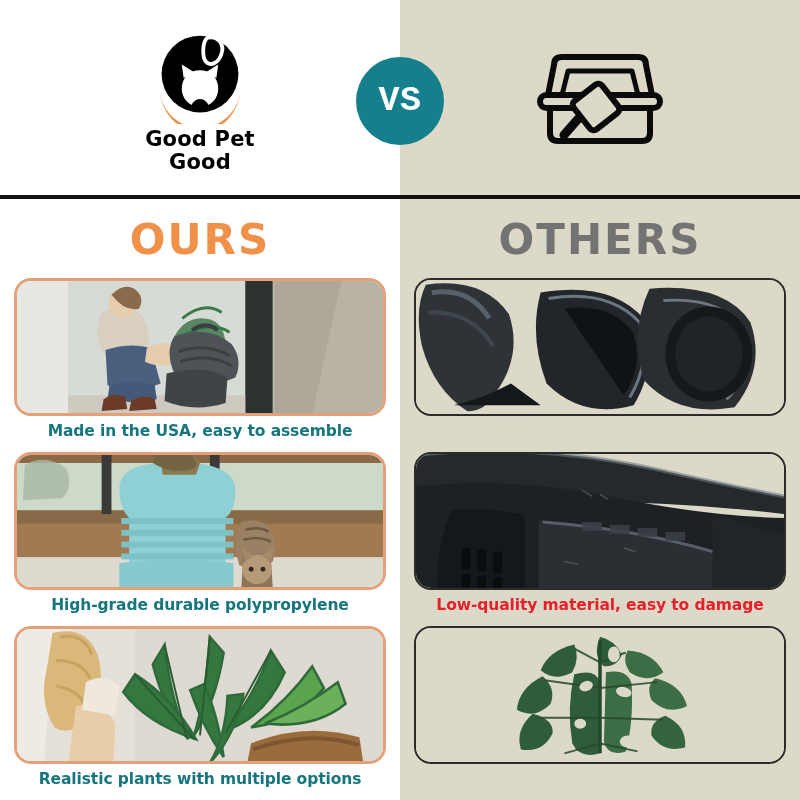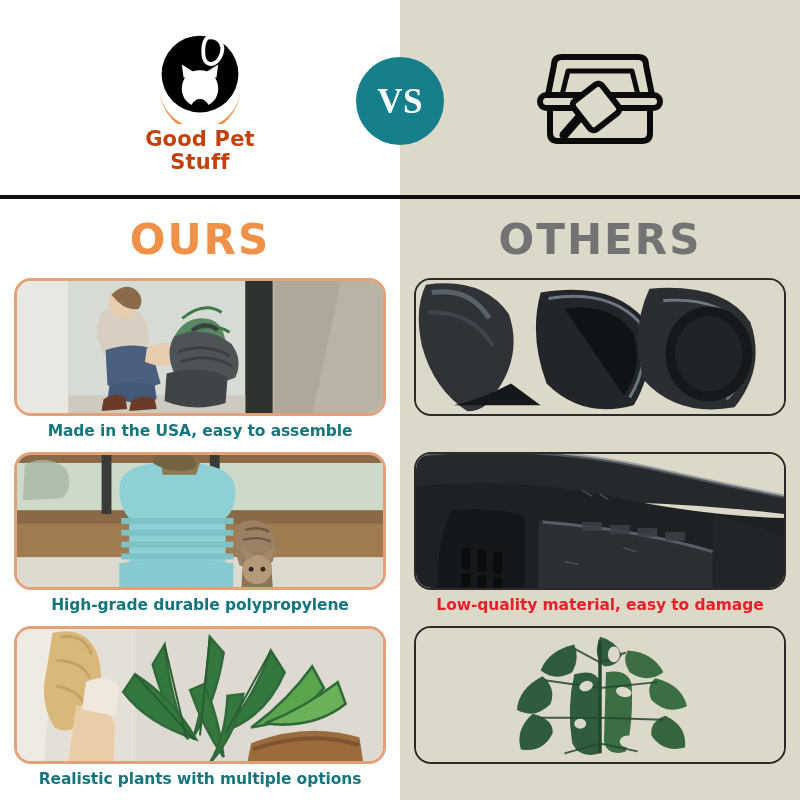--- a/index.html
+++ b/index.html
@@ -47,36 +47,36 @@
     margin-top:4px;
   }
   .brand-mark { width:96px; height:96px; display:block; }
   .brand-name {
     margin-top:4px;
     font-family:"DejaVu Sans", sans-serif;
     font-weight:bold;
     font-size:21px;
     line-height:1.08;
     letter-spacing:.2px;
-    color:#c2410c;
+    color:#000000;
     text-align:center;
   }
 
   
   .vs-badge {
     position:absolute; left:356px; top:57px;
     width:88px; height:88px;
     border-radius:50%;
     background:#15808C;
     display:flex; align-items:center; justify-content:center;
     z-index:5;
   }
   .vs-text {
     color:#ffffff;
-    font-family:Liberation Serif, serif;
+    font-family:Liberation Mono, monospace;
     font-weight:bold;
     font-size:35px;
     letter-spacing:.5px;
     line-height:1;
   }
 
   .litter-icon { width:132px; height:104px; display:block; }
 
   
   .rule {
@@ -161,21 +161,21 @@
           <circle cx="50" cy="48" r="40" fill="#000000"></circle>
           <path d="M24 34 C16 40 14 56 22 64 C28 70 36 68 40 62 L40 40 Z" fill="#000000"></path>
           <path d="M58 10 C70 8 76 18 72 28 C69 36 62 40 57 36 C52 32 52 14 58 10 Z" fill="none" stroke="#ffffff" stroke-width="4" stroke-linecap="round"></path>
           <path d="M50 44 C39 44 31 52 31 63 C31 74 39 82 50 82 C61 82 69 74 69 63 C69 52 61 44 50 44 Z" fill="#ffffff"></path>
           <path d="M33 52 L31 38 L44 46 Z" fill="#ffffff"></path>
           <path d="M67 52 L69 38 L56 46 Z" fill="#ffffff"></path>
           <path d="M50 74 C44 74 40 80 40 86 L60 86 C60 80 56 74 50 74 Z" fill="#000000"></path>
         </svg>
         <div class="brand-name">
           <span>Good Pet</span><br>
-          <span>Stuff</span>
+          <span>Good</span>
         </div>
       </div>
     </div>
 
     <div class="header-half">
       <svg class="litter-icon" viewBox="0 0 132 104">
         <path d="M20 18 Q20 10 28 10 L104 10 Q112 10 112 18 L118 48 L14 48 Z" fill="none" stroke="#0a0a0a" stroke-width="6" stroke-linejoin="round"></path>
         <path d="M34 24 L98 24 L104 48 L28 48 Z" fill="none" stroke="#0a0a0a" stroke-width="5" stroke-linejoin="round"></path>
         <rect x="6" y="48" width="120" height="13" rx="6.5" fill="none" stroke="#0a0a0a" stroke-width="6"></rect>
         <path d="M16 61 L116 61 L116 86 Q116 94 108 94 L24 94 Q16 94 16 86 Z" fill="none" stroke="#0a0a0a" stroke-width="6" stroke-linejoin="round"></path>

